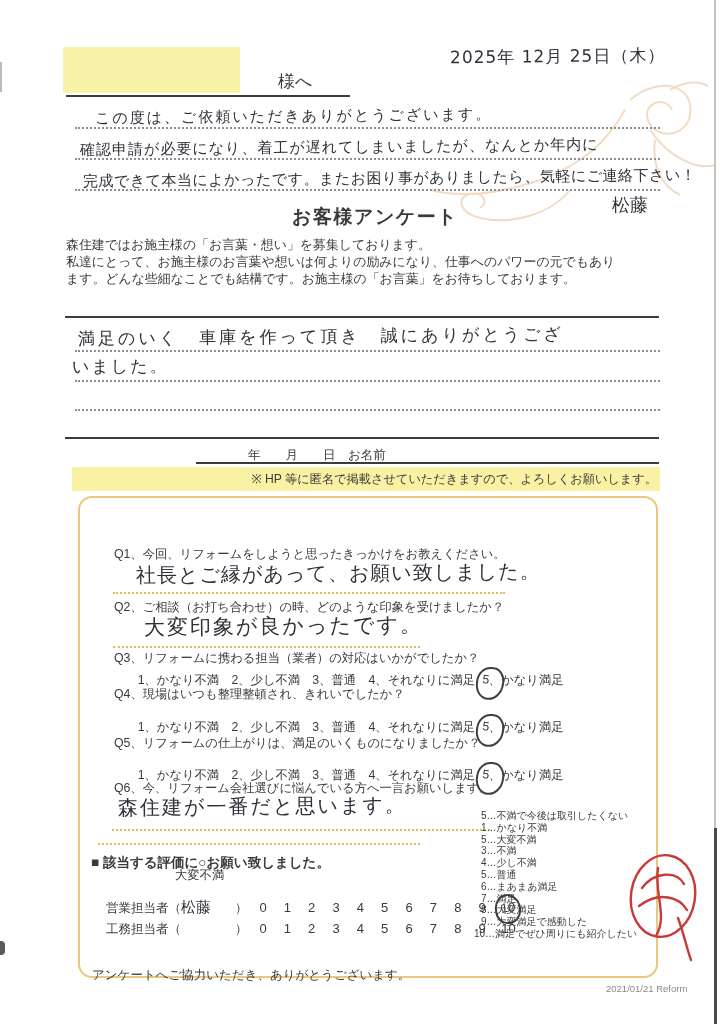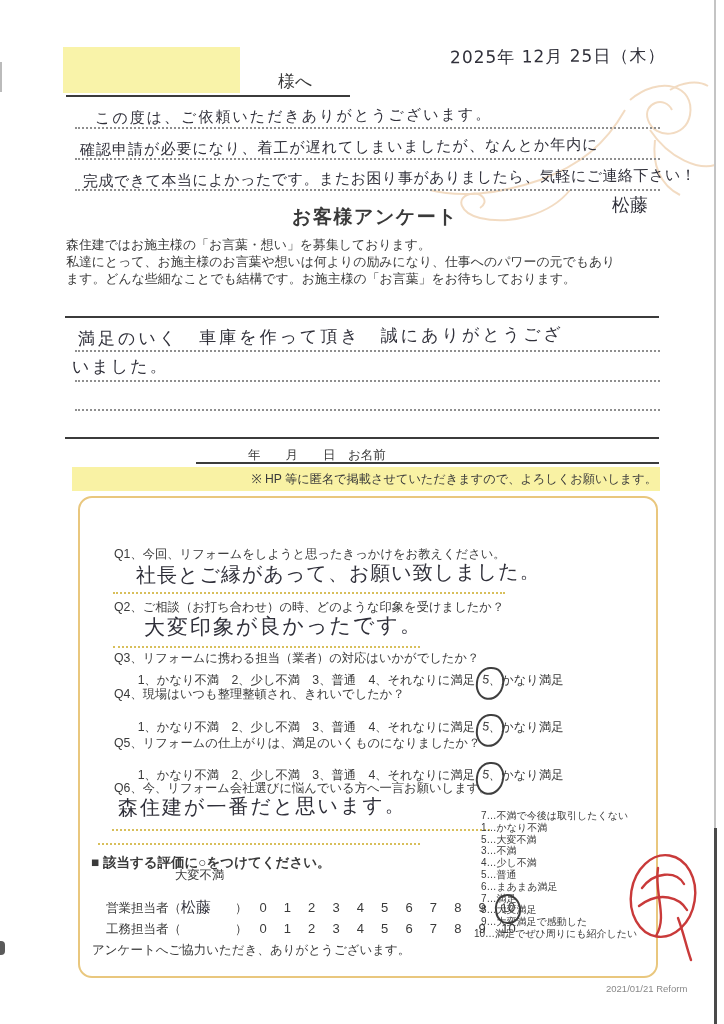--- a/index.html
+++ b/index.html
@@ -103,35 +103,35 @@
   <div class="abs qlabel" style="left:114px;top:735px;">Q5、リフォームの仕上がりは、満足のいくものになりましたか？</div>
   <div class="abs scale" style="left:124px;top:753px;">
     <span>1、かなり不満　2、少し不満　3、普通　4、それなりに満足</span><span class="circle5">5、</span><span>かなり満足</span>
   </div>
 
   <div class="abs qlabel" style="left:114px;top:780px;">Q6、今、リフォーム会社選びに悩んでいる方へ一言お願いします。</div>
   <div class="abs hand" style="left:118px;top:793px;font-size:20px;letter-spacing:2px;">森住建が一番だと思います。</div>
   <div class="abs ydotted" style="left:112px;top:829px;width:378px;"></div>
   <div class="abs ydotted" style="left:98px;top:843px;width:322px;"></div>
 
-  <div class="abs print" style="left:91px;top:854px;font-size:13.5px;font-weight:bold;">■ 該当する評価に○をつけてください。</div>
+  <div class="abs print" style="left:91px;top:854px;font-size:13.5px;font-weight:bold;">■ 該当する評価に○お願い致しました。</div>
   <div class="abs print" style="left:175px;top:867px;font-size:12.3px;">大変不満</div>
 
   <div class="abs rowline" style="left:92px;top:884px;">
     <span>営業担当者（</span><span class="hand namebox" style="font-size:15px;">松藤</span><span>）</span><span class="nums" style="margin-left:12px;">0 1 2 3 4 5 6 7 8 9</span><span class="circle10" style="font-size:13px;">10</span>
   </div>
 
   <div class="abs rowline" style="left:92px;top:907px;">
     <span>工務担当者（</span><span class="namebox"></span><span>）</span><span class="nums" style="margin-left:12px;">0 1 2 3 4 5 6 7 8 9</span><span class="ten-plain" style="font-size:13px;">10</span>
   </div>
 
-  <div class="abs print" style="left:92px;top:942px;font-size:12.5px;">アンケートへご協力いただき、ありがとうございます。</div>
+  <div class="abs print" style="left:92px;top:967px;font-size:12.5px;">アンケートへご協力いただき、ありがとうございます。</div>
 
   <div class="abs" style="left:474px;top:810px;">
-    <div class="legend-item ind">7…不満で今後は取引したくない</div>
+    <div class="legend-item ind">5…不満で今後は取引したくない</div>
     <div class="legend-item ind">1…かなり不満</div>
     <div class="legend-item ind">5…大変不満</div>
     <div class="legend-item ind">3…不満</div>
     <div class="legend-item ind">4…少し不満</div>
     <div class="legend-item ind">5…普通</div>
     <div class="legend-item ind">6…まあまあ満足</div>
     <div class="legend-item ind">7…満足</div>
     <div class="legend-item ind">8…大変満足</div>
     <div class="legend-item ind">9…大変満足で感動した</div>
     <div class="legend-item">10…満足でぜひ周りにも紹介したい</div>

